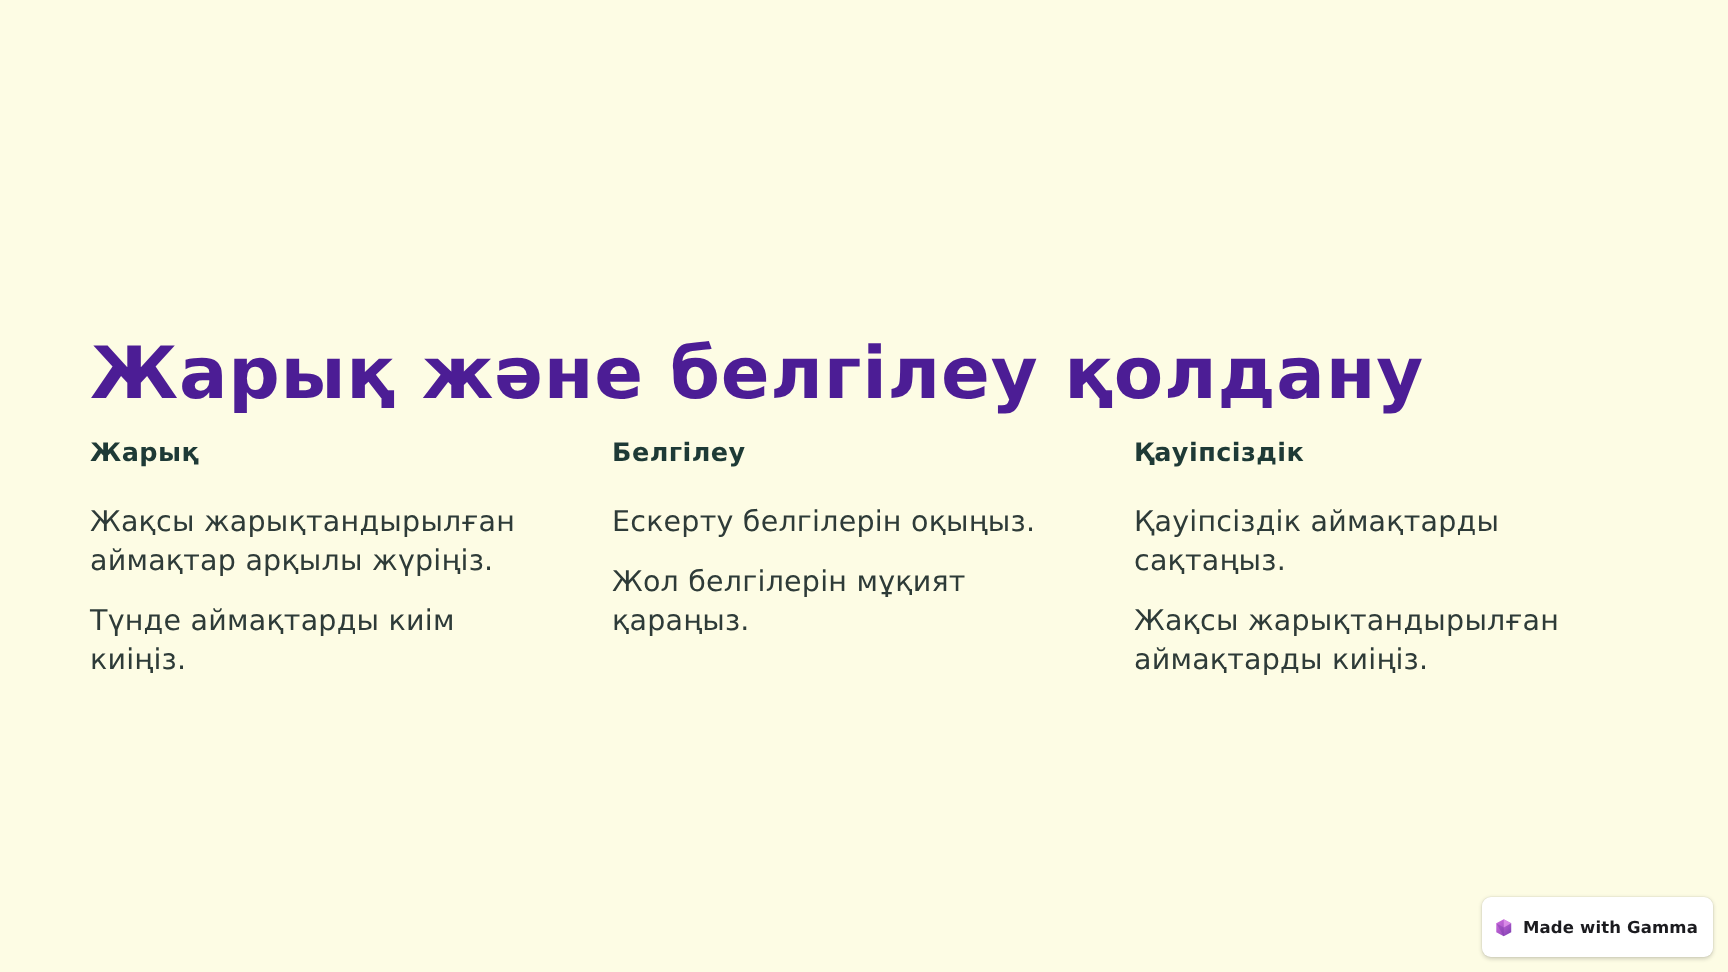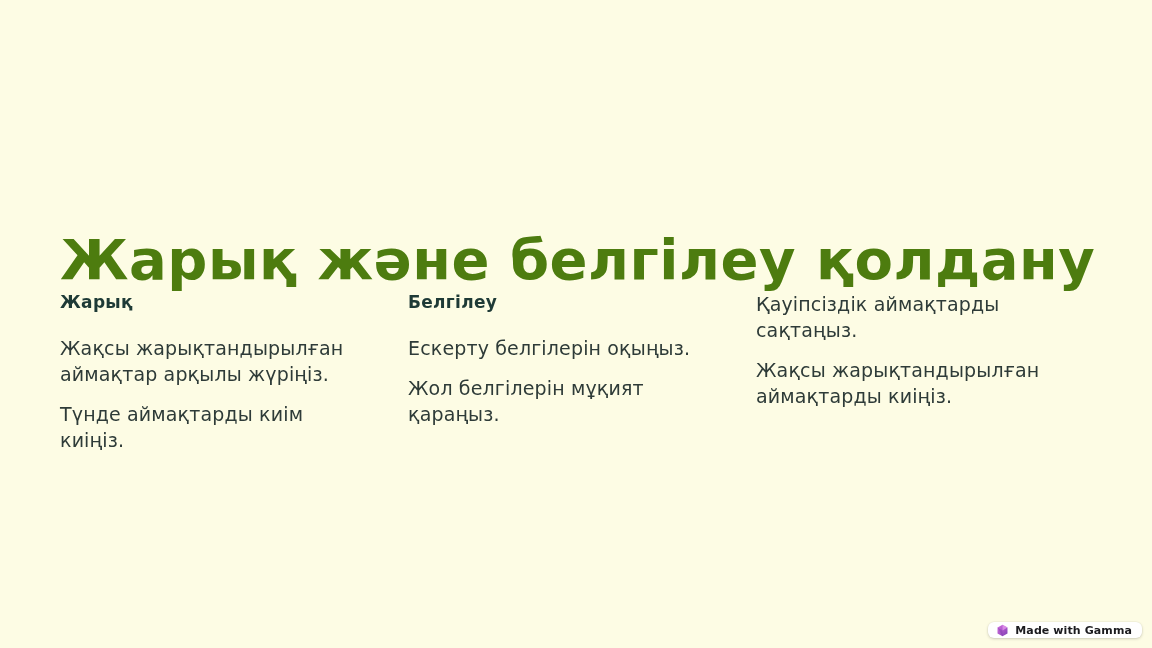--- a/index.html
+++ b/index.html
@@ -18,24 +18,24 @@
   .slide {
     position: absolute;
     inset: 0;
     background: #fdfce4;
   }
 
   .slide-title {
     position: absolute;
     left: 60px;
     top: 191px;
-    font-size: 56px;
+    font-size: 48px;
     font-weight: 700;
     letter-spacing: 0.5px;
-    color: #4d7c0f;
+    color: #4c1d95;
     line-height: 1.12;
     white-space: nowrap;
   }
 
   .columns {
     position: absolute;
     left: 60px;
     top: 291px;
     width: 1032px;
     display: flex;
@@ -71,21 +71,21 @@
   }
   .column-para:last-child {
     margin-bottom: 0;
   }
 
   
   .gamma-badge {
     position: absolute;
     right: 10px;
     bottom: 10px;
-    height: 16px;
+    height: 40px;
     display: flex;
     align-items: center;
     gap: 6px;
     padding: 0 10px 0 8px;
     background: #ffffff;
     border-radius: 6px;
     box-shadow: 0 1px 3px rgba(0,0,0,0.18), 0 0 0 0.5px rgba(0,0,0,0.04);
     cursor: pointer;
     user-select: none;
   }
@@ -123,20 +123,21 @@
 
     <div class="column">
       <h2 class="column-heading">Белгілеу</h2>
       <div class="column-body">
         <p class="column-para">Ескерту белгілерін оқыңыз.</p>
         <p class="column-para">Жол белгілерін мұқият қараңыз.</p>
       </div>
     </div>
 
     <div class="column">
+      <h2 class="column-heading">Қауіпсіздік</h2>
       <div class="column-body">
         <p class="column-para">Қауіпсіздік аймақтарды сақтаңыз.</p>
         <p class="column-para">Жақсы жарықтандырылған аймақтарды киіңіз.</p>
       </div>
     </div>
 
   </div>
 
   <div class="gamma-badge">
     <svg class="gamma-logo" viewBox="0 0 24 24">

